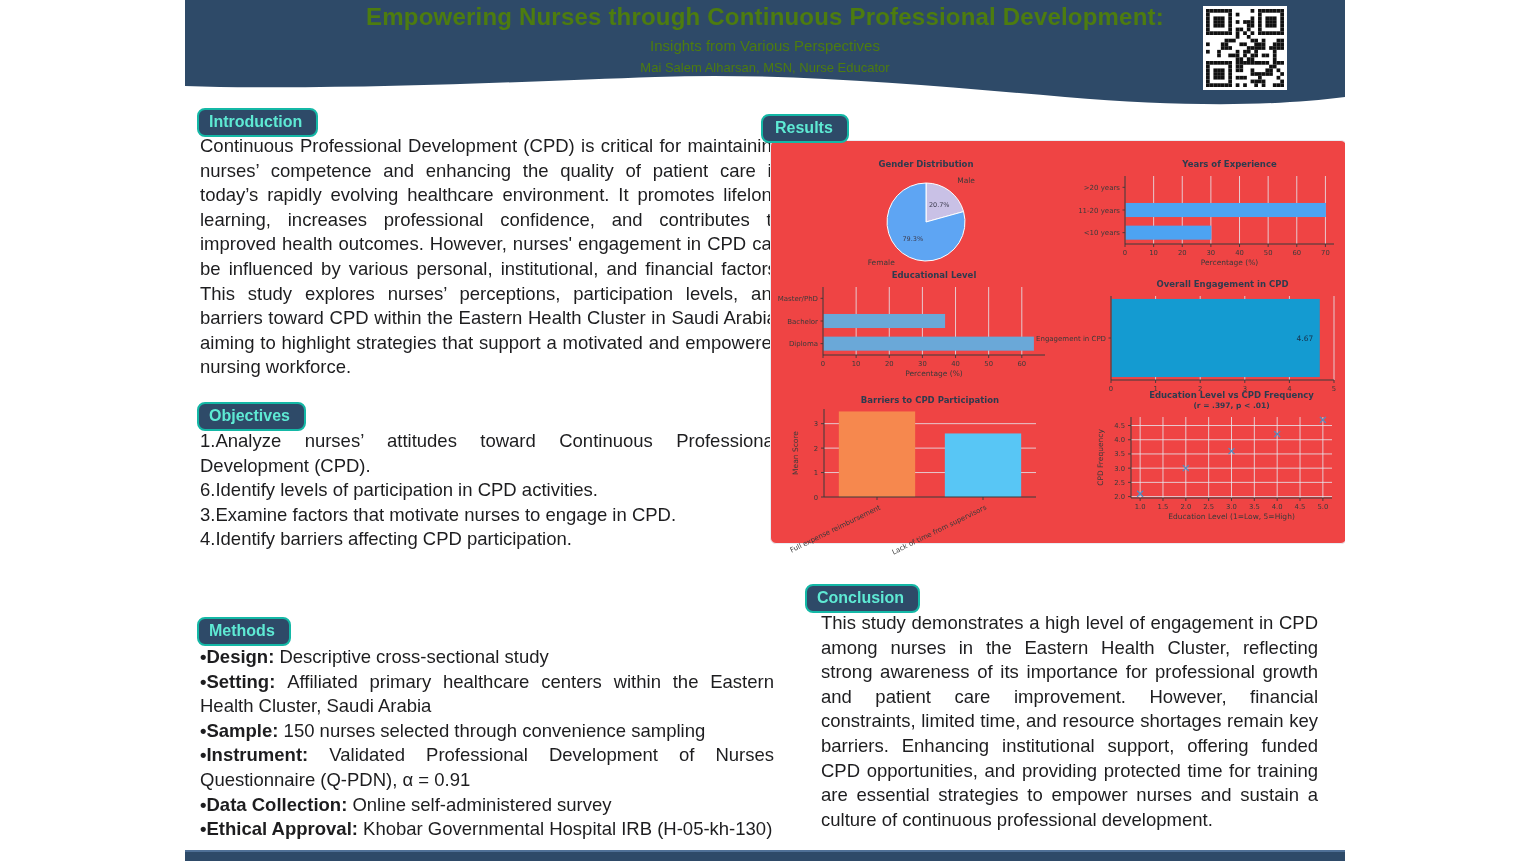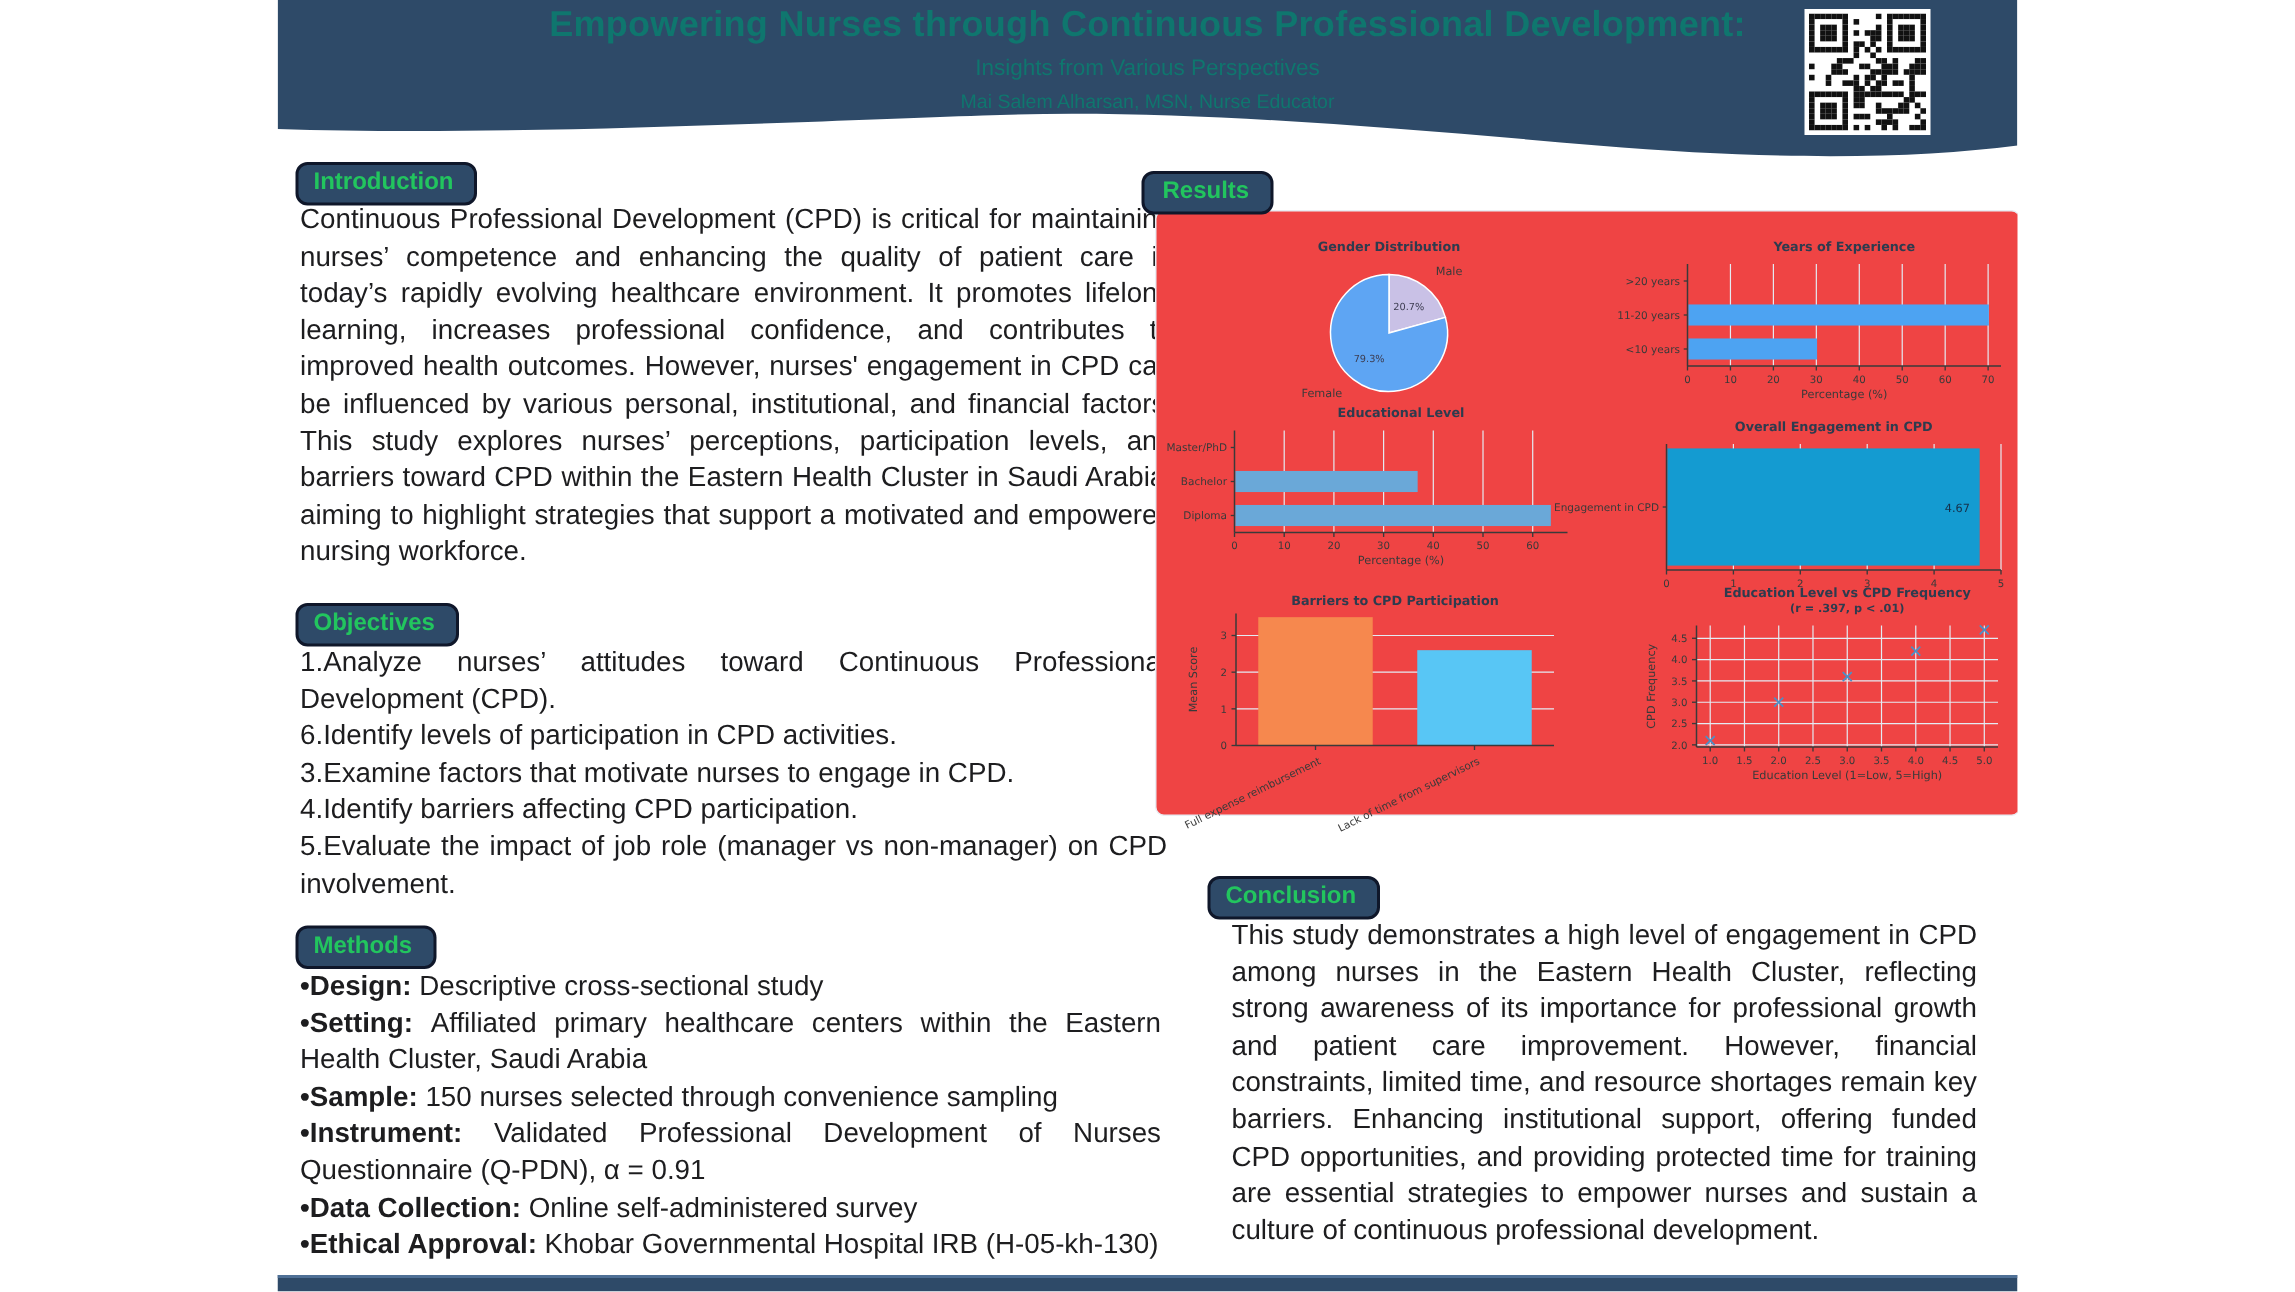--- a/index.html
+++ b/index.html
@@ -2,32 +2,32 @@
 <html><head>
 <meta charset="utf-8">
 <style>
   html,body{margin:0;padding:0;}
   body{width:1530px;height:861px;position:relative;background:#ffffff;overflow:hidden;
        font-family:"Liberation Sans",sans-serif;}
   .poster{position:absolute;left:185px;top:0;width:1160px;height:861px;background:#fff;overflow:hidden;}
 
   
   .header-wave{position:absolute;left:0;top:0;z-index:2;display:block;}
-  .header-text{position:absolute;left:20px;top:3px;width:1120px;text-align:center;z-index:3;color:#0f766e;}
+  .header-text{position:absolute;left:20px;top:3px;width:1120px;text-align:center;z-index:3;color:#4d7c0f;}
   .title{font-size:24px;font-weight:bold;letter-spacing:.2px;}
   .subtitle{font-size:15px;margin-top:6px;font-weight:normal;}
   .author{font-size:13px;font-weight:normal;margin-top:6px;}
   .affiliation{font-size:9.5px;font-weight:bold;margin-top:2px;}
   .qr{position:absolute;left:1018px;top:6px;width:84px;height:84px;z-index:4;background:#fff;
       padding:3px;box-sizing:border-box;}
   .qr svg{display:block;width:78px;height:78px;}
 
   
-  .badge{position:absolute;background:#2e4a68;color:#22c55e;font-weight:bold;font-size:16px;
-         line-height:20px;padding:2px 14px 3px 10px;border-radius:8px;border:2px solid #0f172a;
+  .badge{position:absolute;background:#2e4a68;color:#5eead4;font-weight:bold;font-size:16px;
+         line-height:20px;padding:2px 14px 3px 10px;border-radius:8px;border:2px solid #14b8a6;
          z-index:6;box-sizing:border-box;}
   #badge-introduction{left:12px;top:108px;}
   #badge-objectives{left:12px;top:402px;}
   #badge-methods{left:12px;top:617px;}
   #badge-results{left:576px;top:114px;padding-left:12px;}
   #badge-conclusion{left:620px;top:584px;}
 
   
   .bodytext{color:#1d1d1f;font-size:18.5px;line-height:24.6px;text-align:justify;}
   #intro-body{position:absolute;left:15px;top:134px;width:582px;z-index:1;}
@@ -290,21 +290,20 @@
 
   <div class="badge" id="badge-introduction">Introduction</div>
   <div class="bodytext" id="intro-body">Continuous Professional Development (CPD) is critical for maintaining nurses’ competence and enhancing the quality of patient care in today’s rapidly evolving healthcare environment. It promotes lifelong learning, increases professional confidence, and contributes to improved health outcomes. However, nurses' engagement in CPD can be influenced by various personal, institutional, and financial factors. This study explores nurses’ perceptions, participation levels, and barriers toward CPD within the Eastern Health Cluster in Saudi Arabia, aiming to highlight strategies that support a motivated and empowered nursing workforce.</div>
 
   <div class="badge" id="badge-objectives">Objectives</div>
   <div class="bodytext" id="objectives-list">
       <div class="oline">1.Analyze nurses’ attitudes toward Continuous Professional Development (CPD).</div>
       <div class="oline">6.Identify levels of participation in CPD activities.</div>
       <div class="oline">3.Examine factors that motivate nurses to engage in CPD.</div>
       <div class="oline">4.Identify barriers affecting CPD participation.</div>
-      <div class="oline">5.Evaluate the impact of job role (manager vs non-manager) on CPD involvement.</div>
     </div>
 
   <div class="badge" id="badge-methods">Methods</div>
   <div class="bodytext" id="methods-list">
       <div class="mline"><b>•Design: </b>Descriptive cross-sectional study</div>
       <div class="mline"><b>•Setting: </b>Affiliated primary healthcare centers within the Eastern Health Cluster, Saudi Arabia</div>
       <div class="mline"><b>•Sample: </b>150 nurses selected through convenience sampling</div>
       <div class="mline"><b>•Instrument: </b>Validated Professional Development of Nurses Questionnaire (Q-PDN), α = 0.91</div>
       <div class="mline"><b>•Data Collection: </b>Online self-administered survey</div>
       <div class="mline"><b>•Ethical Approval: </b>Khobar Governmental Hospital IRB (H-05-kh-130)</div>

